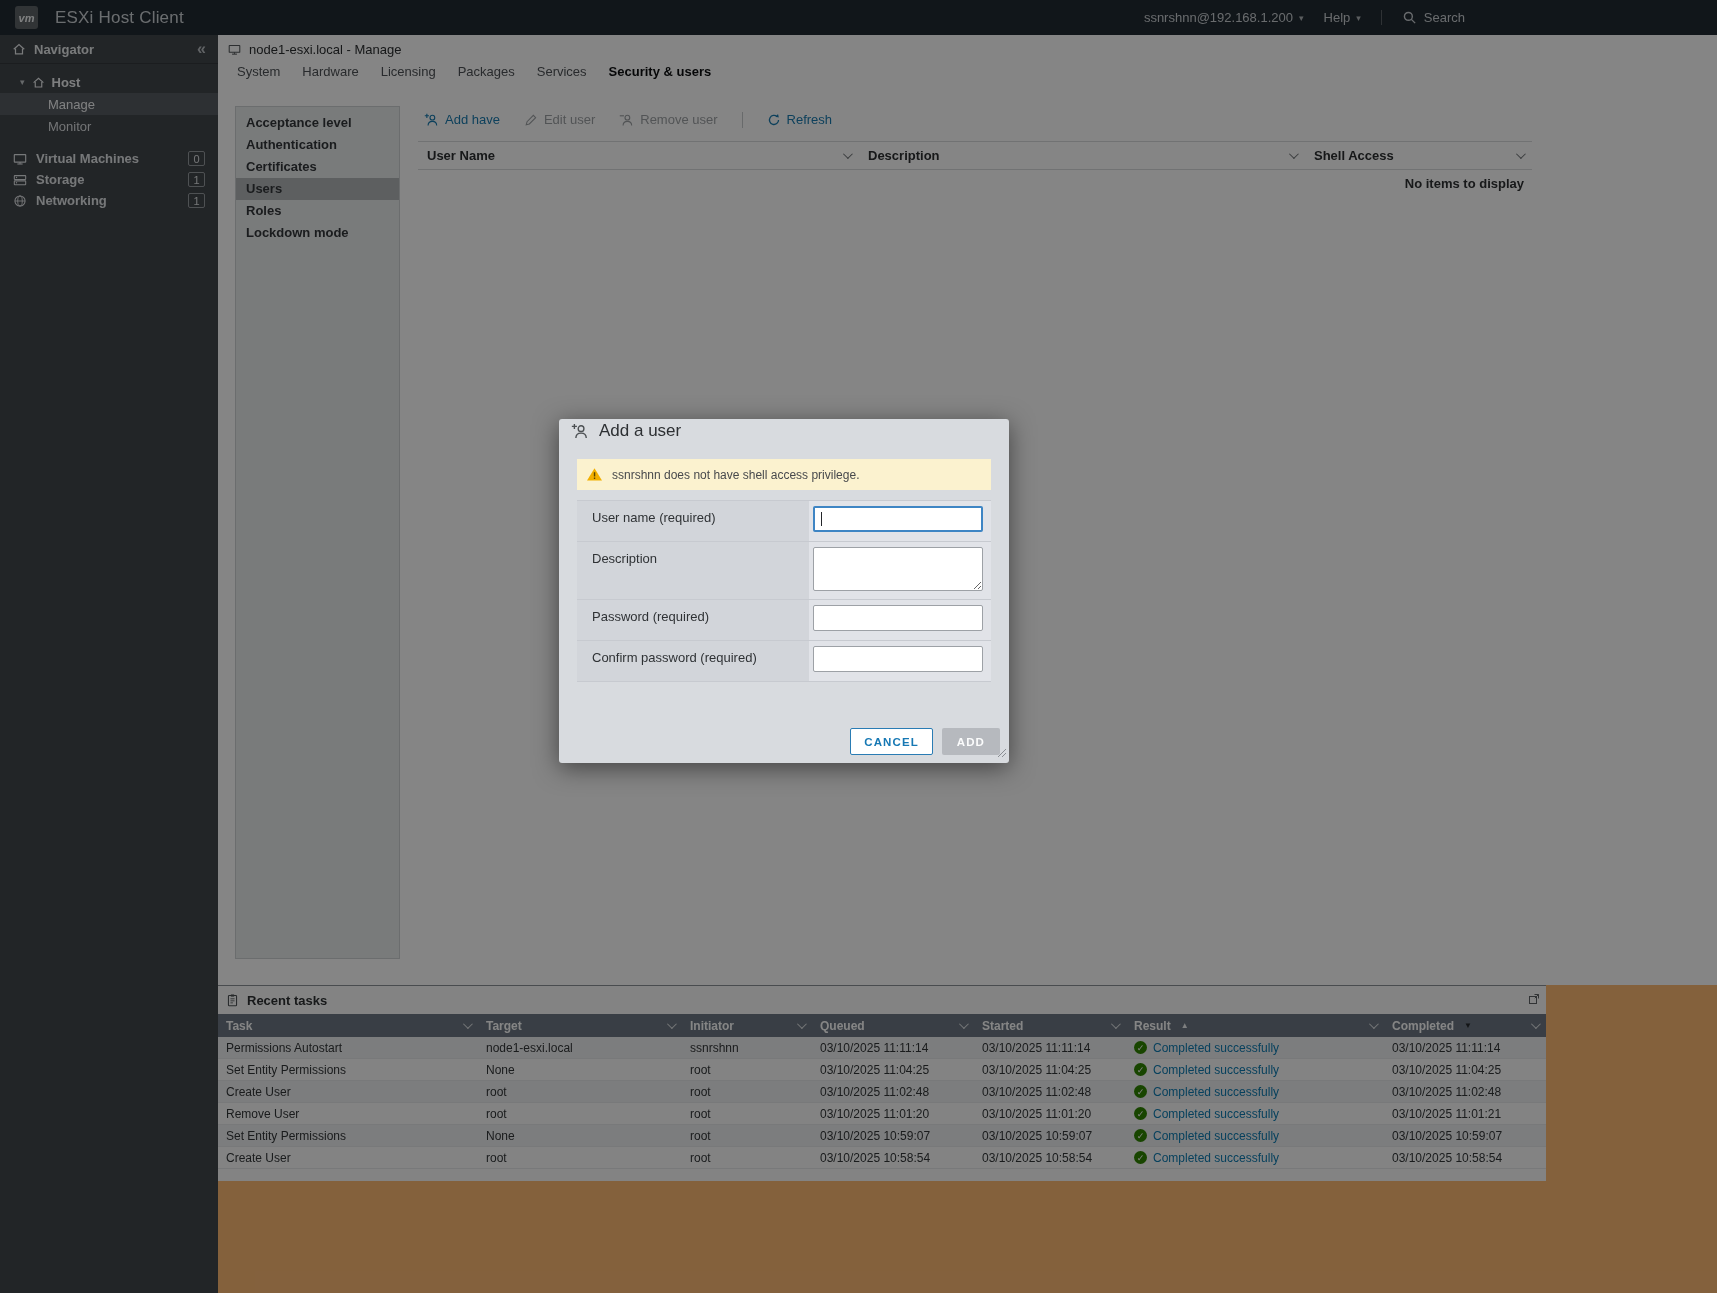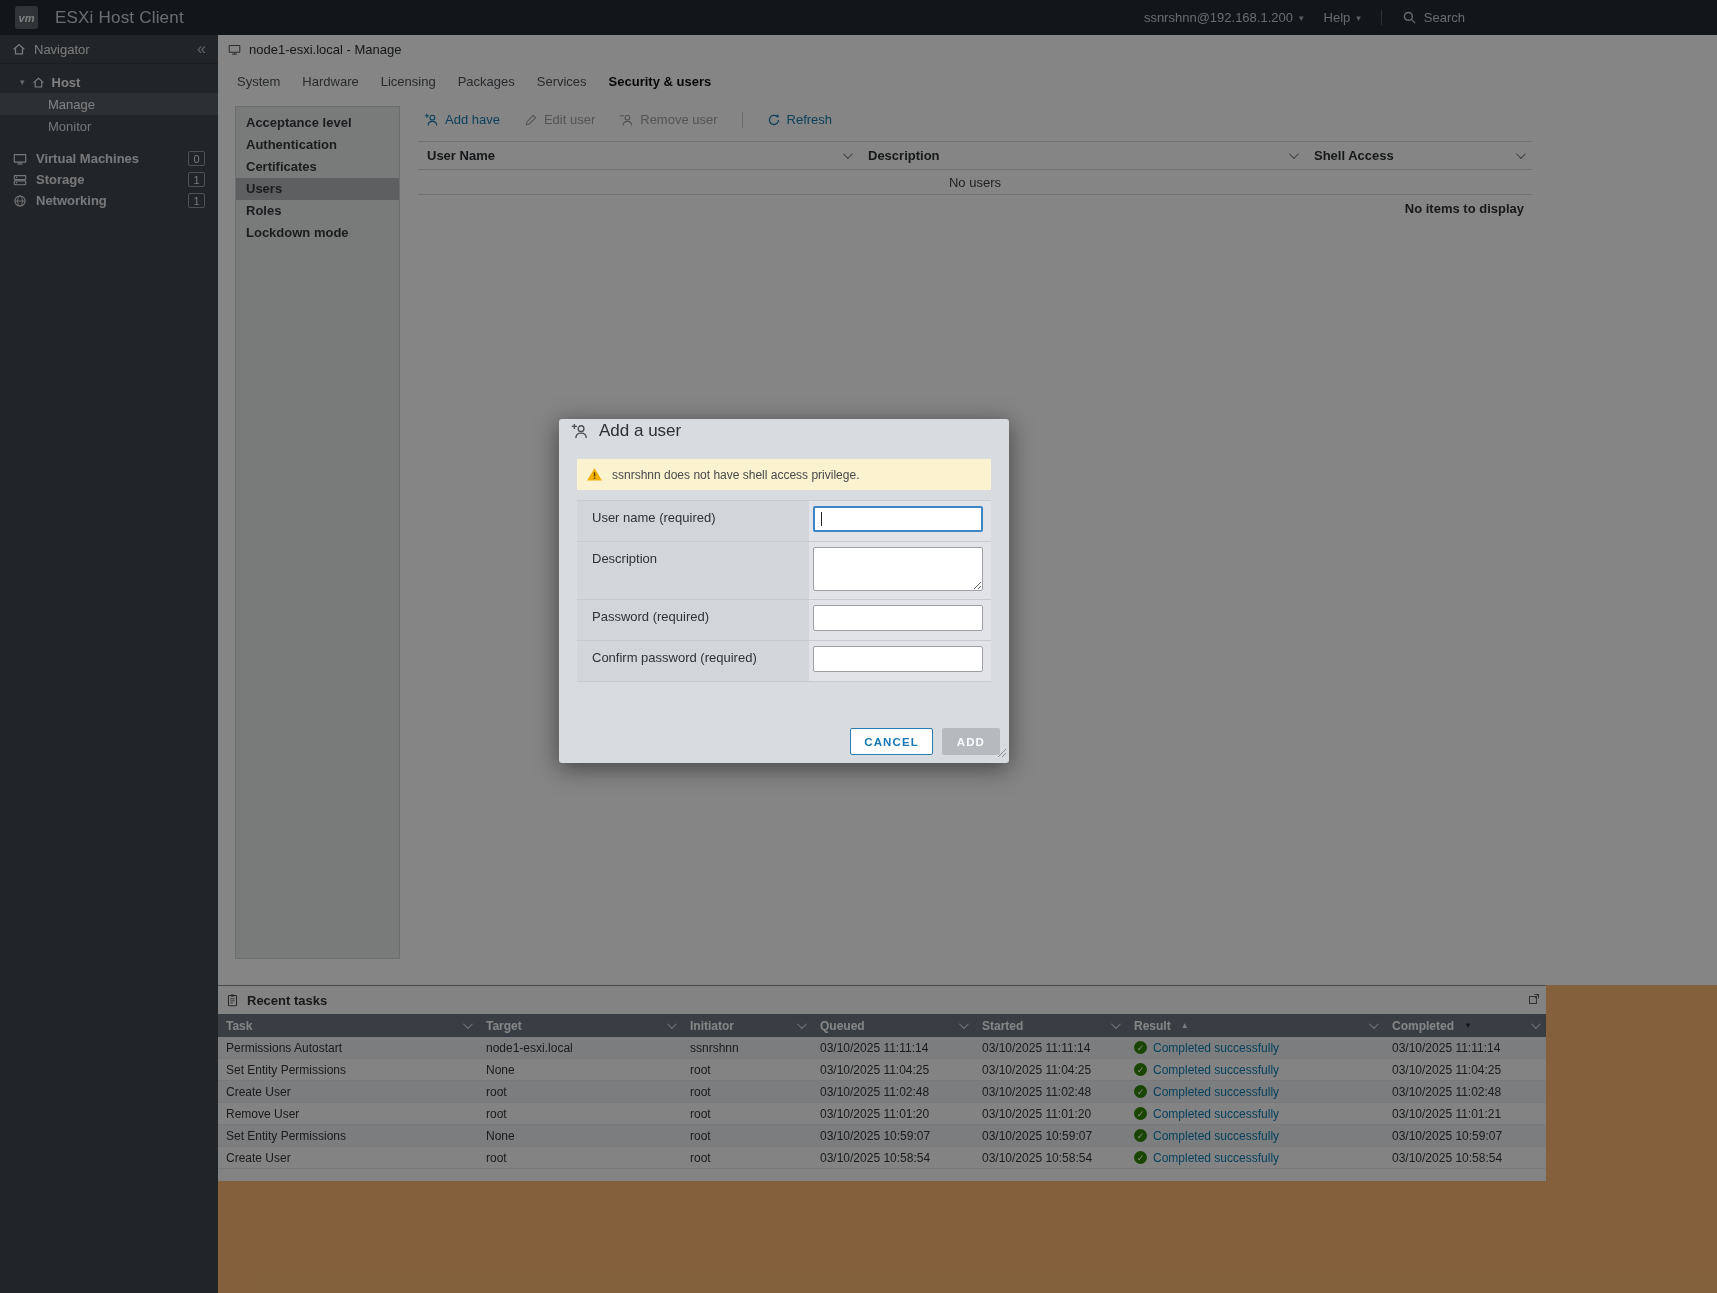--- a/index.html
+++ b/index.html
@@ -14,37 +14,37 @@
   .app-title { margin-left:17px; font-size:17px; color:#ccd1d5; font-weight:400; letter-spacing:.2px; }
   .topbar-right { margin-left:auto; margin-right:252px; display:flex; align-items:center; gap:20px; font-size:13px; }
   .menu-item { display:flex; align-items:center; gap:6px; cursor:pointer; }
   .caret-glyph { font-size:9px; color:#aeb3b7; }
   .topbar-divider { width:1px; height:15px; background:#5a6167; }
   .search-box { display:flex; align-items:center; gap:7px; cursor:pointer; }
   .icon { display:inline-flex; flex:none; }
 
   
   .navigator { position:absolute; left:0; top:35px; width:218px; height:1258px; background:#42474c; color:#dde0e2; z-index:1; }
-  .nav-head { height:29px; display:flex; align-items:center; padding:0 12px; gap:8px; border-bottom:1px solid #34383c; font-size:13px; color:#e8ebec; }
+  .nav-head { height:29px; display:flex; align-items:center; padding:0 12px; gap:8px; border-bottom:1px solid #34383c; font-size:13px; color:#e8ebec;font-weight:bold; }
   .collapse { margin-left:auto; font-size:16px; color:#b9bec2; cursor:pointer; line-height:1; }
   .tree-row { height:22px; display:flex; align-items:center; gap:7px; cursor:pointer; }
   .host-row { padding-left:20px; font-weight:bold; color:#f0f2f3; margin-top:7px; }
   .tree-caret { font-size:9px; color:#c4c9cc; }
   .child-row { padding-left:48px; height:22px; display:flex; align-items:center; color:#dcdfe1; cursor:pointer; }
   .child-selected { background:#575c62; color:#f4f6f7; }
   .inv { margin-top:11px; }
   .inv-row { height:21px; display:flex; align-items:center; padding-left:13px; gap:9px; font-weight:bold; color:#e3e6e8; position:relative; cursor:pointer; }
   .count-badge { position:absolute; right:13px; min-width:17px; height:15px; border:1px solid #969b9f; border-radius:2px; font-size:11px; font-weight:normal; color:#dfe2e4; display:flex; align-items:center; justify-content:center; padding:0 3px; }
 
   
   .content { position:absolute; left:218px; top:35px; width:1596px; height:950px; background:#ffffff; color:#333; z-index:1; }
   .breadcrumb-row { height:29px; display:flex; align-items:center; gap:8px; padding-left:10px; color:#2b2e30; font-size:13px; }
   .breadcrumb-row .icon { color:#55595c; }
   .tabs { height:25px; display:flex; padding-left:8px; }
-  .tab { padding:0 11px; font-size:13px; color:#4e5256; display:flex; align-items:flex-end; cursor:pointer; }
+  .tab { padding:0 11px; font-size:13px; color:#4e5256; display:flex; align-items:flex-start; cursor:pointer; }
   .tab.active { color:#0d0f11; font-weight:bold; }
 
   .subnav { position:absolute; left:17px; top:71px; width:165px; height:853px; background:#e9ebec; border:1px solid #ced1d3; padding-top:5px; }
   .subnav-item { height:22px; line-height:22px; padding-left:10px; font-weight:bold; color:#33373a; font-size:13px; cursor:pointer; }
   .subnav-item.selected { background:#b3b6b9; }
 
   .users-panel { position:absolute; left:200px; top:70px; width:1114px; }
   .toolbar { height:29px; display:flex; align-items:center; gap:24px; padding-left:6px; }
   .tool { display:flex; align-items:center; gap:6px; font-size:13px; cursor:pointer; }
   .tool.enabled { color:#1a7cb0; }
@@ -282,21 +282,20 @@
         </div>
         <div class="gh-cell gh-desc">
           <span>Description</span>
           <span class="dd-caret"></span>
         </div>
         <div class="gh-cell gh-shell">
           <span>Shell Access</span>
           <span class="dd-caret"></span>
         </div>
       </div>
-      <div class="empty-row">No users</div>
       <div class="grid-footer">No items to display</div>
     </div>
   </main>
 
   <section class="tasks">
     <div class="tasks-head">
       <span class="icon">
         <svg width="13" height="14" viewBox="0 0 16 16">
             <rect x="3" y="2.5" width="10" height="12.5" rx="1" fill="none" stroke="currentColor" stroke-width="1.3"></rect>
             <rect x="6" y="1.2" width="4" height="2.6" fill="currentColor"></rect>

